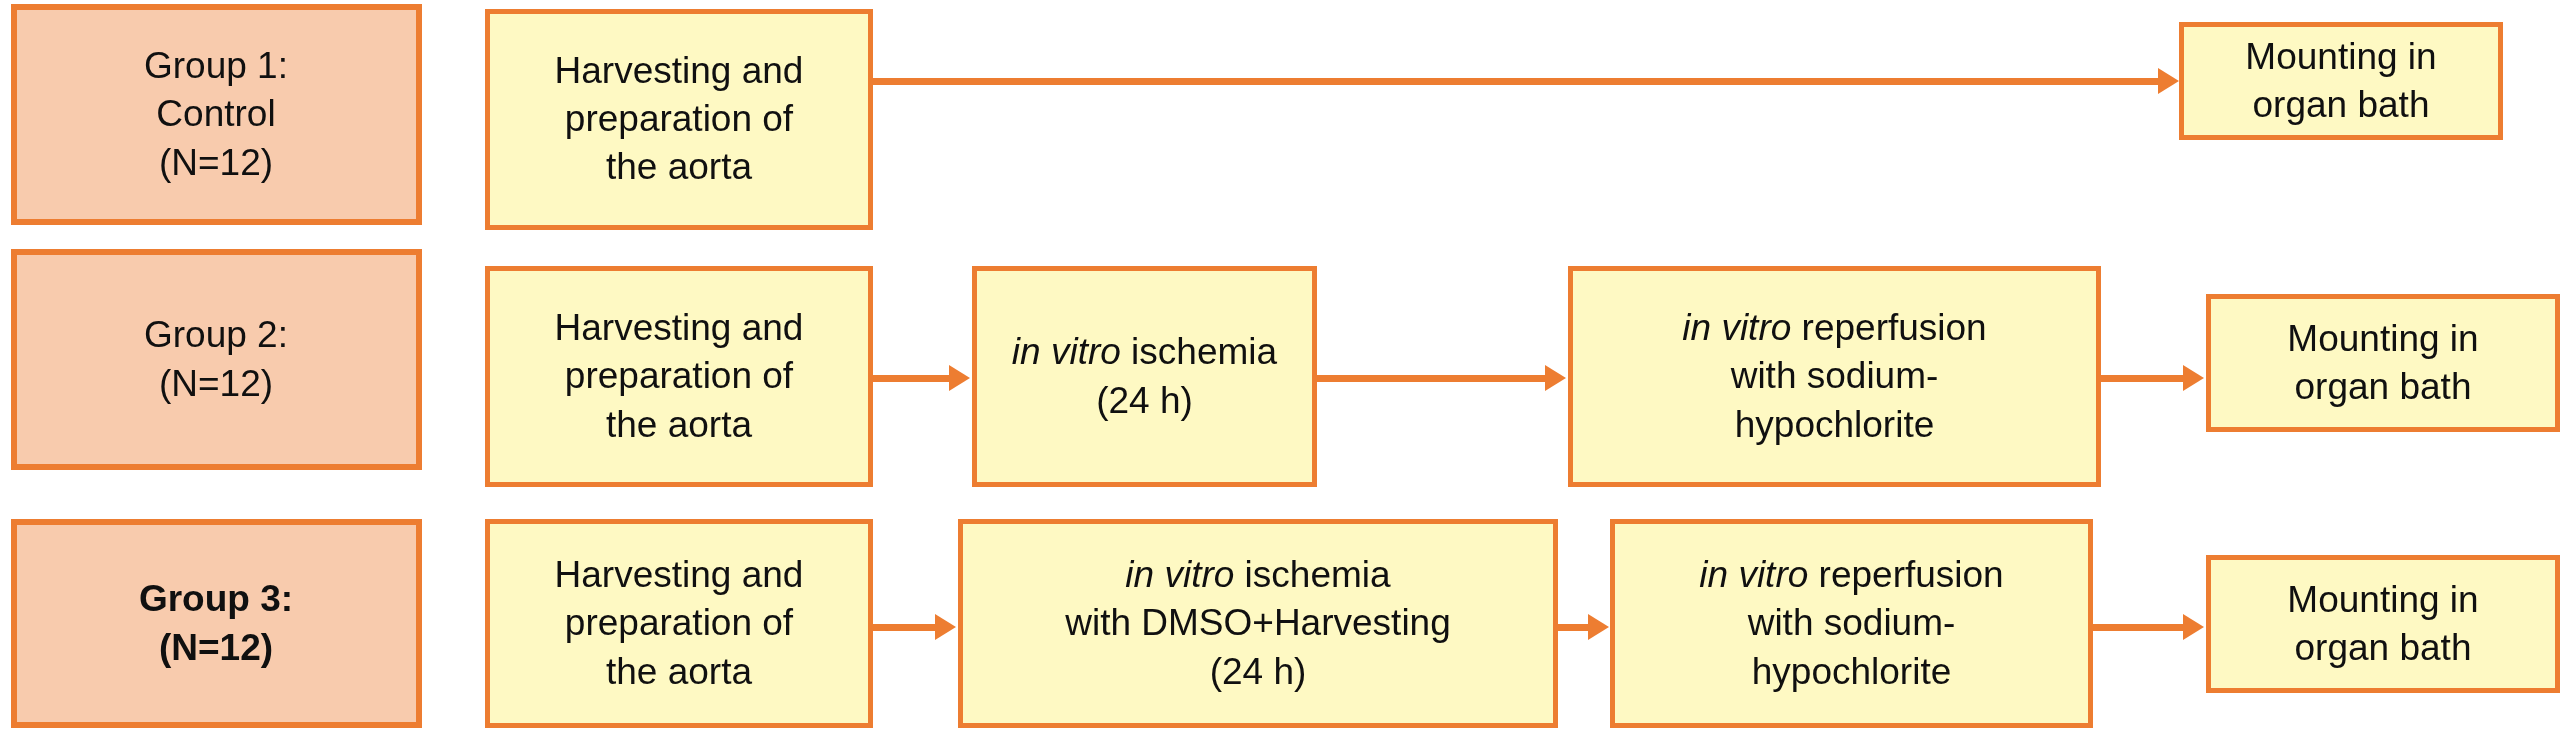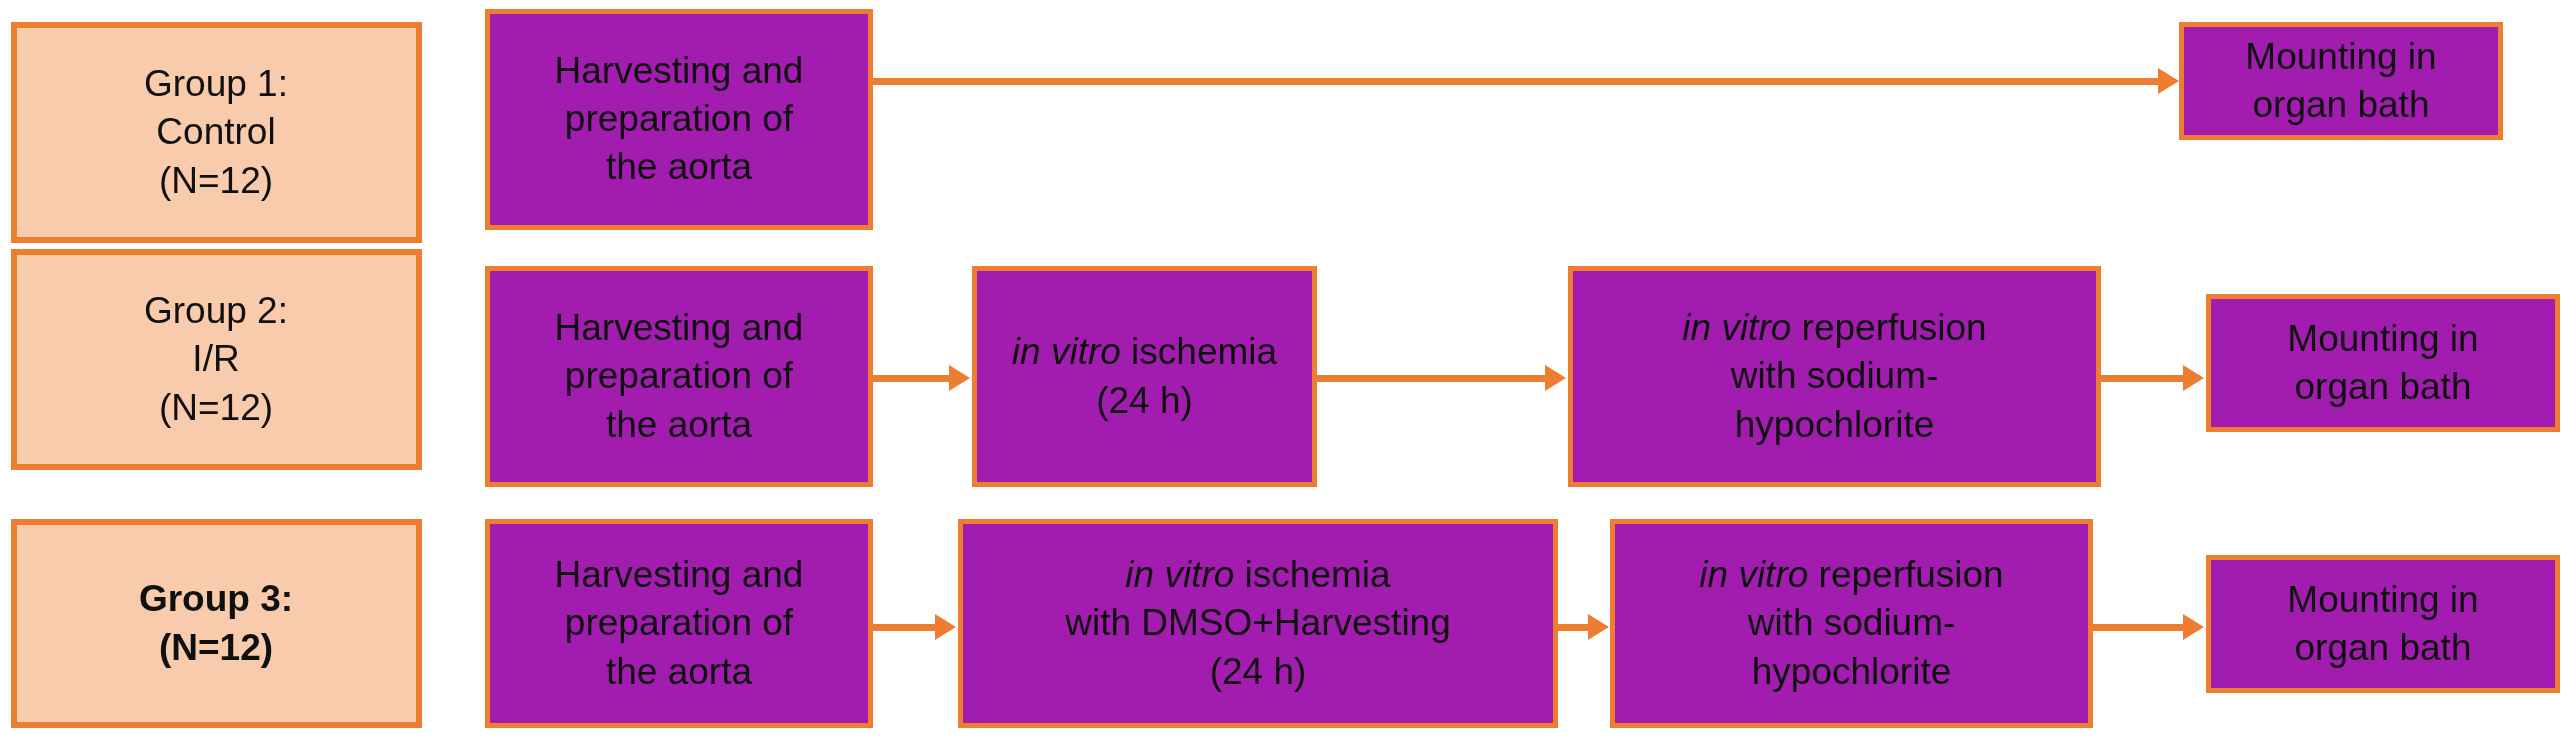--- a/index.html
+++ b/index.html
@@ -8,21 +8,21 @@
     font-family:"Liberation Sans","DejaVu Sans",sans-serif;
     color:#000000;
     overflow:hidden;
   }
   #canvas{position:relative;width:2576px;height:747px;background:#ffffff;}
 
   .box{
     position:absolute;
     box-sizing:border-box;
     border:5.6px solid #ED7D31;
-    background:#a21caf;
+    background:#fef9c3;
     display:flex;
     align-items:center;
     justify-content:center;
     text-align:center;
     line-height:1.30;
     font-size:37px;
     color:#101010;
     padding:3.2px 8px;
   }
   .box.group{
@@ -48,21 +48,21 @@
     border-top:13px solid transparent;
     border-bottom:13px solid transparent;
     border-left:21px solid #ED7D31;
   }
 </style>
 </head>
 <body>
 
 <div id="canvas">
 
-  <div class="box group" style="left:10.5px;top:22px;width:411px;height:221px;">
+  <div class="box group" style="left:10.5px;top:4px;width:411px;height:221px;">
     <span class="txt">
       <span class="ln">Group 1:</span>
       <span class="ln">Control</span>
       <span class="ln">(N=12)</span>
     </span>
   </div>
 
   <div class="box" style="left:485px;top:8.9px;width:388px;height:221px;">
     <span class="txt">
       <span class="ln">Harvesting and</span>
@@ -79,21 +79,20 @@
   <div class="box" style="left:2179px;top:22px;width:324px;height:118px;">
     <span class="txt">
       <span class="ln">Mounting in</span>
       <span class="ln">organ bath</span>
     </span>
   </div>
 
   <div class="box group" style="left:10.5px;top:249px;width:411px;height:221px;">
     <span class="txt">
       <span class="ln">Group 2:</span>
-      <span class="ln">I/R</span>
       <span class="ln">(N=12)</span>
     </span>
   </div>
 
   <div class="box" style="left:485px;top:266px;width:388px;height:221px;">
     <span class="txt">
       <span class="ln">Harvesting and</span>
       <span class="ln">preparation of</span>
       <span class="ln">the aorta</span>
     </span>

